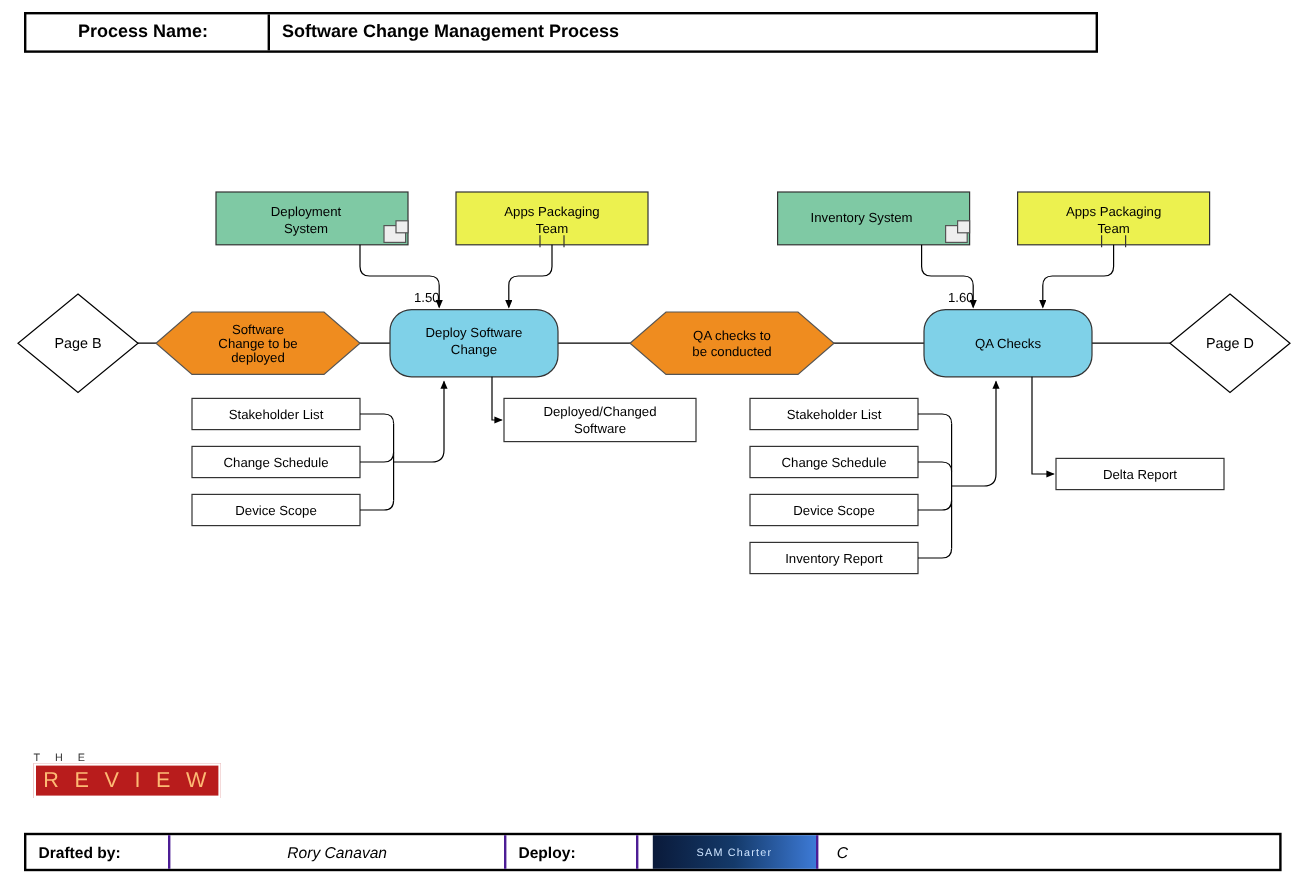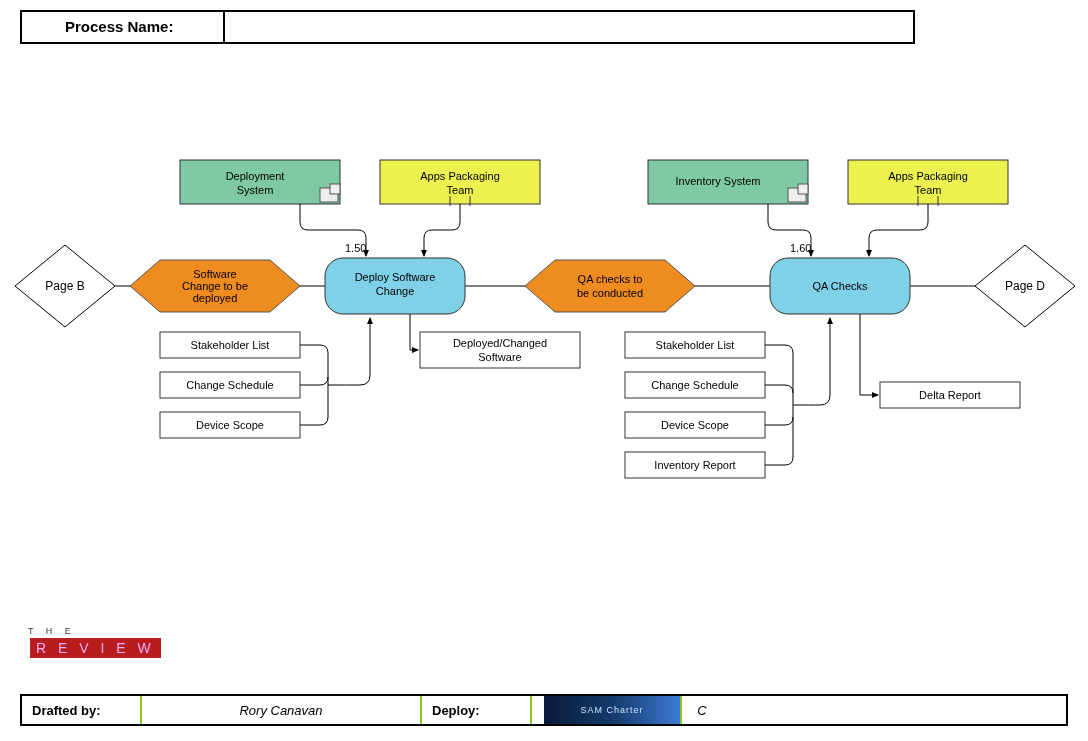--- a/index.html
+++ b/index.html
@@ -40,21 +40,21 @@
     left: 20px;
     bottom: 15px;
     border: 2px solid #000;
     display: flex;
     height: 32px;
     width: 1048px;
     box-sizing: border-box;
     align-items: stretch;
   }
   .footer-bar > div {
-    border-right: 2px solid #84cc16;
+    border-right: 2px solid #4c1d95;
     display: flex;
     align-items: center;
     justify-content: center;
     font-size: 13px;
     padding: 0 10px;
     box-sizing: border-box;
   }
   .footer-bar > div:last-child { border-right: none; }
   .footer-bar .flabel { font-weight: bold; width: 120px; justify-content: flex-start; }
   .footer-bar .fval { font-style: italic; width: 280px; }
@@ -76,34 +76,35 @@
     left: 28px;
     bottom: 55px;
     width: 170px;
     height: 60px;
   }
   .itam-the { font-size: 9px; letter-spacing: 5px; color:#333; }
   .itam-main { font-size: 32px; font-weight: 900; letter-spacing: -1px; line-height: 0.9; }
   .itam-main .i { color: #b81c1c; }
   .itam-main .tam { color: #222; }
   .itam-review {
-    background: #b81c1c; color: #f0abfc;
-    font-size: 14px; letter-spacing: 4px;
+    background: #b81c1c; color: #fdba74;
+    font-size: 18px; letter-spacing: 4px;
     padding: 2px 6px; display:inline-block;
     border: 2px solid #fff;
   }
   svg { position: absolute; top: 0; left: 0; }
   .box-text { font-family: Verdana, sans-serif; font-size: 12px; }
   .small-text { font-family: Verdana, sans-serif; font-size: 11px; }
 </style>
 </head>
 <body>
 
 <div class="title-bar">
   <div class="label">Process Name:</div>
+  <div class="value">Software Change Management Process</div>
 </div>
 
 <svg width="1088" height="741">
   <defs>
     <marker id="arrow" markerWidth="8" markerHeight="8" refX="6" refY="3" orient="auto">
       <path d="M0,0 L7,3 L0,6 Z" fill="#000"></path>
     </marker>
   </defs>
 
   <line x1="65" y1="286" x2="1025" y2="286" stroke="#000" stroke-width="1"></line>

